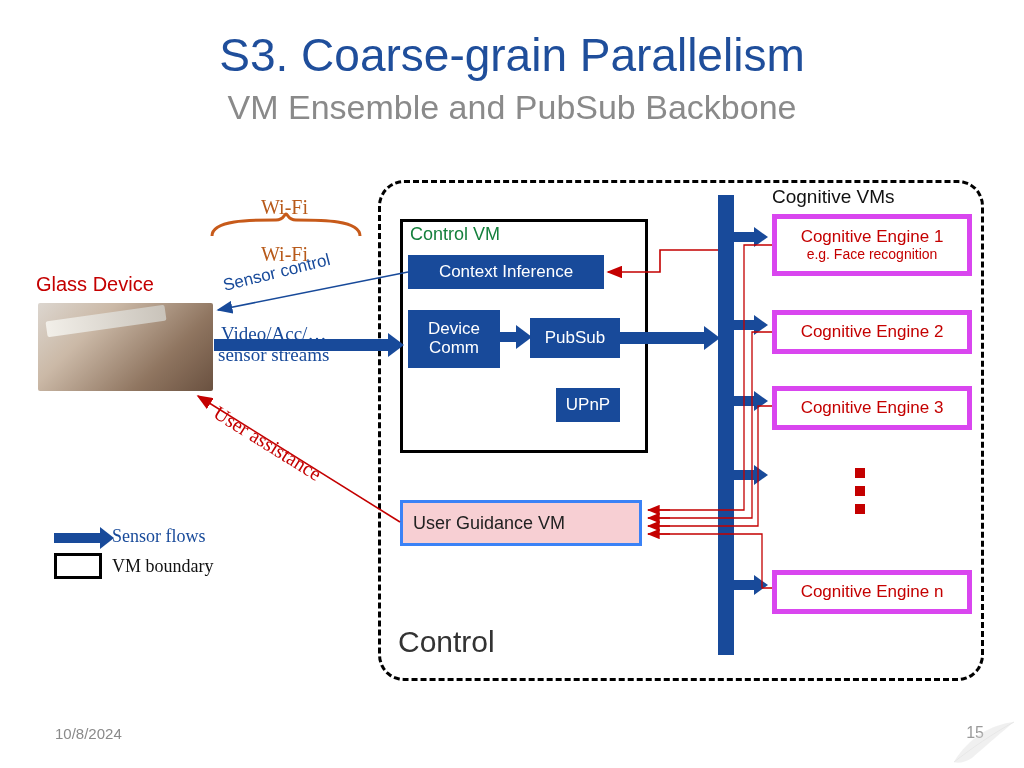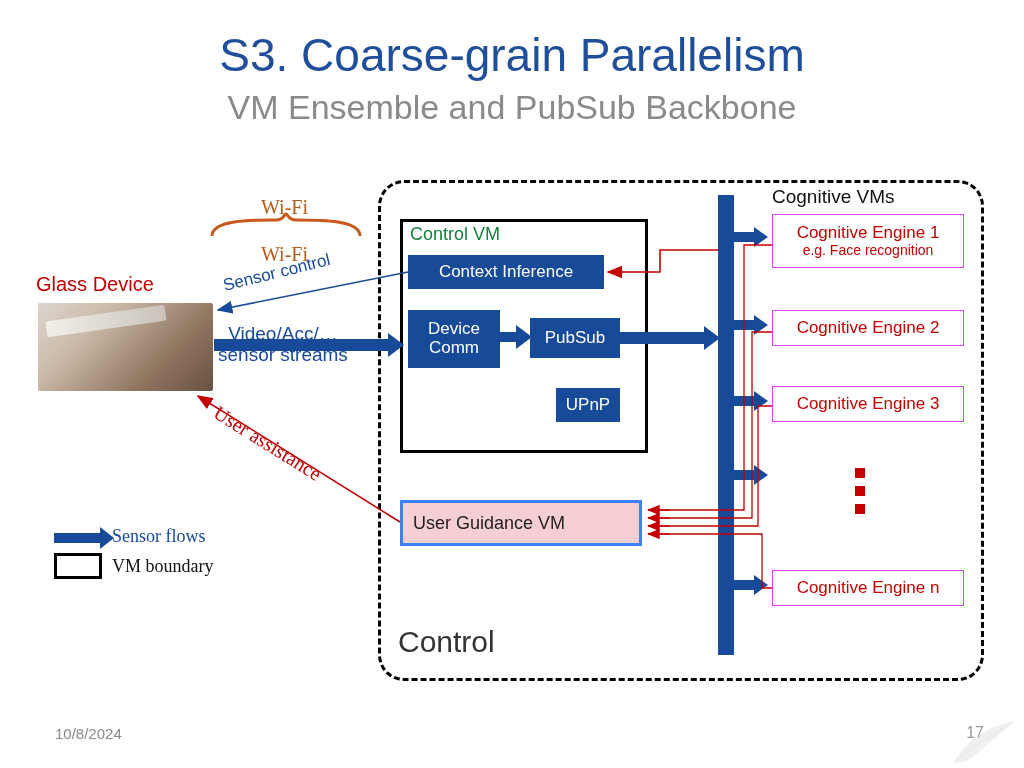--- a/index.html
+++ b/index.html
@@ -24,40 +24,40 @@
   .upnp{left:556px;top:388px;width:64px;height:34px}
 
   
   .bus{position:absolute;left:718px;top:195px;width:16px;height:460px;background:#184a9a}
 
   
   .ugvm{position:absolute;left:400px;top:500px;width:242px;height:46px;border:3px solid #3b82f6;background:#f7cfd3;display:flex;align-items:center;padding-left:10px;font-size:18px;color:#222;box-sizing:border-box}
 
   
   .cogvms-label{position:absolute;left:772px;top:186px;font-size:19px;color:#111}
-  .cog{position:absolute;left:772px;width:190px;border:1px solid #d946ef;background:#fff;color:#c40000;text-align:center;display:flex;flex-direction:column;align-items:center;justify-content:center;font-size:17px;line-height:1.1}
+  .cog{position:absolute;left:772px;width:190px;border:5px solid #d946ef;background:#fff;color:#c40000;text-align:center;display:flex;flex-direction:column;align-items:center;justify-content:center;font-size:17px;line-height:1.1}
   .cog1{top:214px;height:52px}
   .cog1 .sm{font-size:14px}
   .cog2{top:310px;height:34px}
   .cog3{top:386px;height:34px}
   .cogn{top:570px;height:34px}
   .vdots{position:absolute;left:855px;top:460px;color:#c40000;font-size:16px;letter-spacing:0;line-height:16px}
   .vdots span{display:block;width:10px;height:10px;background:#c40000;margin:8px auto}
 
   
   .glass-label{position:absolute;left:36px;top:273px;font-size:20px;color:#c40000}
   .glass{position:absolute;left:38px;top:303px;width:175px;height:88px;background:linear-gradient(135deg,#dcd6cf 0%,#cbb9a7 30%,#8f7560 70%,#6a5140 100%);border-radius:2px}
   .glass::after{content:"";position:absolute;left:8px;top:10px;width:120px;height:16px;background:linear-gradient(90deg,#f2efe9,#c9c3ba);border-radius:2px;transform:rotate(-8deg)}
 
   
   .lbl{position:absolute;font-size:17px}
   .wifi1{left:261px;top:196px;color:#b85a1a;font-family:'Times New Roman',serif;font-size:20px}
   .wifi2{left:261px;top:243px;color:#b85a1a;font-family:'Times New Roman',serif;font-size:20px}
   .sensorctrl{left:222px;top:263px;color:#184a9a;transform:rotate(-14deg);font-size:17px}
-  .streams{left:218px;top:324px;color:#184a9a;text-align:center;font-family:Liberation Sans, sans-serif;font-size:19px;line-height:1.1}
+  .streams{left:218px;top:324px;color:#184a9a;text-align:center;font-family:Liberation Serif, serif;font-size:19px;line-height:1.1}
   .assist{left:206px;top:432px;color:#c40000;transform:rotate(32deg);font-family:'Times New Roman',serif;font-size:20px}
 
   
   .legend{position:absolute;left:42px;top:520px;font-size:18px;color:#111}
   .legend .row{display:flex;align-items:center;margin:6px 12px;font-family:'Times New Roman',serif}
   .legend .blue{color:#184a9a}
   .legend .red{color:#c40000}
   .legend .vmico{display:inline-block;width:42px;height:20px;border:3px solid #000;margin-right:10px}
   .arrowico{width:48px;height:16px;position:relative;margin-right:10px}
   .arrowico.b{background:#184a9a;height:10px;margin-top:3px}
@@ -178,18 +178,18 @@
       <span class="arrowico b"></span>
       <span class="blue">Sensor flows</span>
     </div>
     <div class="row">
       <span class="vmico"></span>
       <span>VM boundary</span>
     </div>
   </div>
 
   <div class="footer-date">10/8/2024</div>
-  <div class="footer-page">17</div>
+  <div class="footer-page">15</div>
   <svg class="feather" viewBox="0 0 70 48">
     <path d="M6 44 C 20 20, 44 6, 66 4 C 54 14, 40 26, 24 40 C 18 44, 10 46, 6 44 Z" fill="#d7d7d7"></path>
     <path d="M6 44 C 24 30, 44 16, 66 4" stroke="#bdbdbd" stroke-width="1" fill="none"></path>
   </svg>
 </div>
 
 </body></html>

